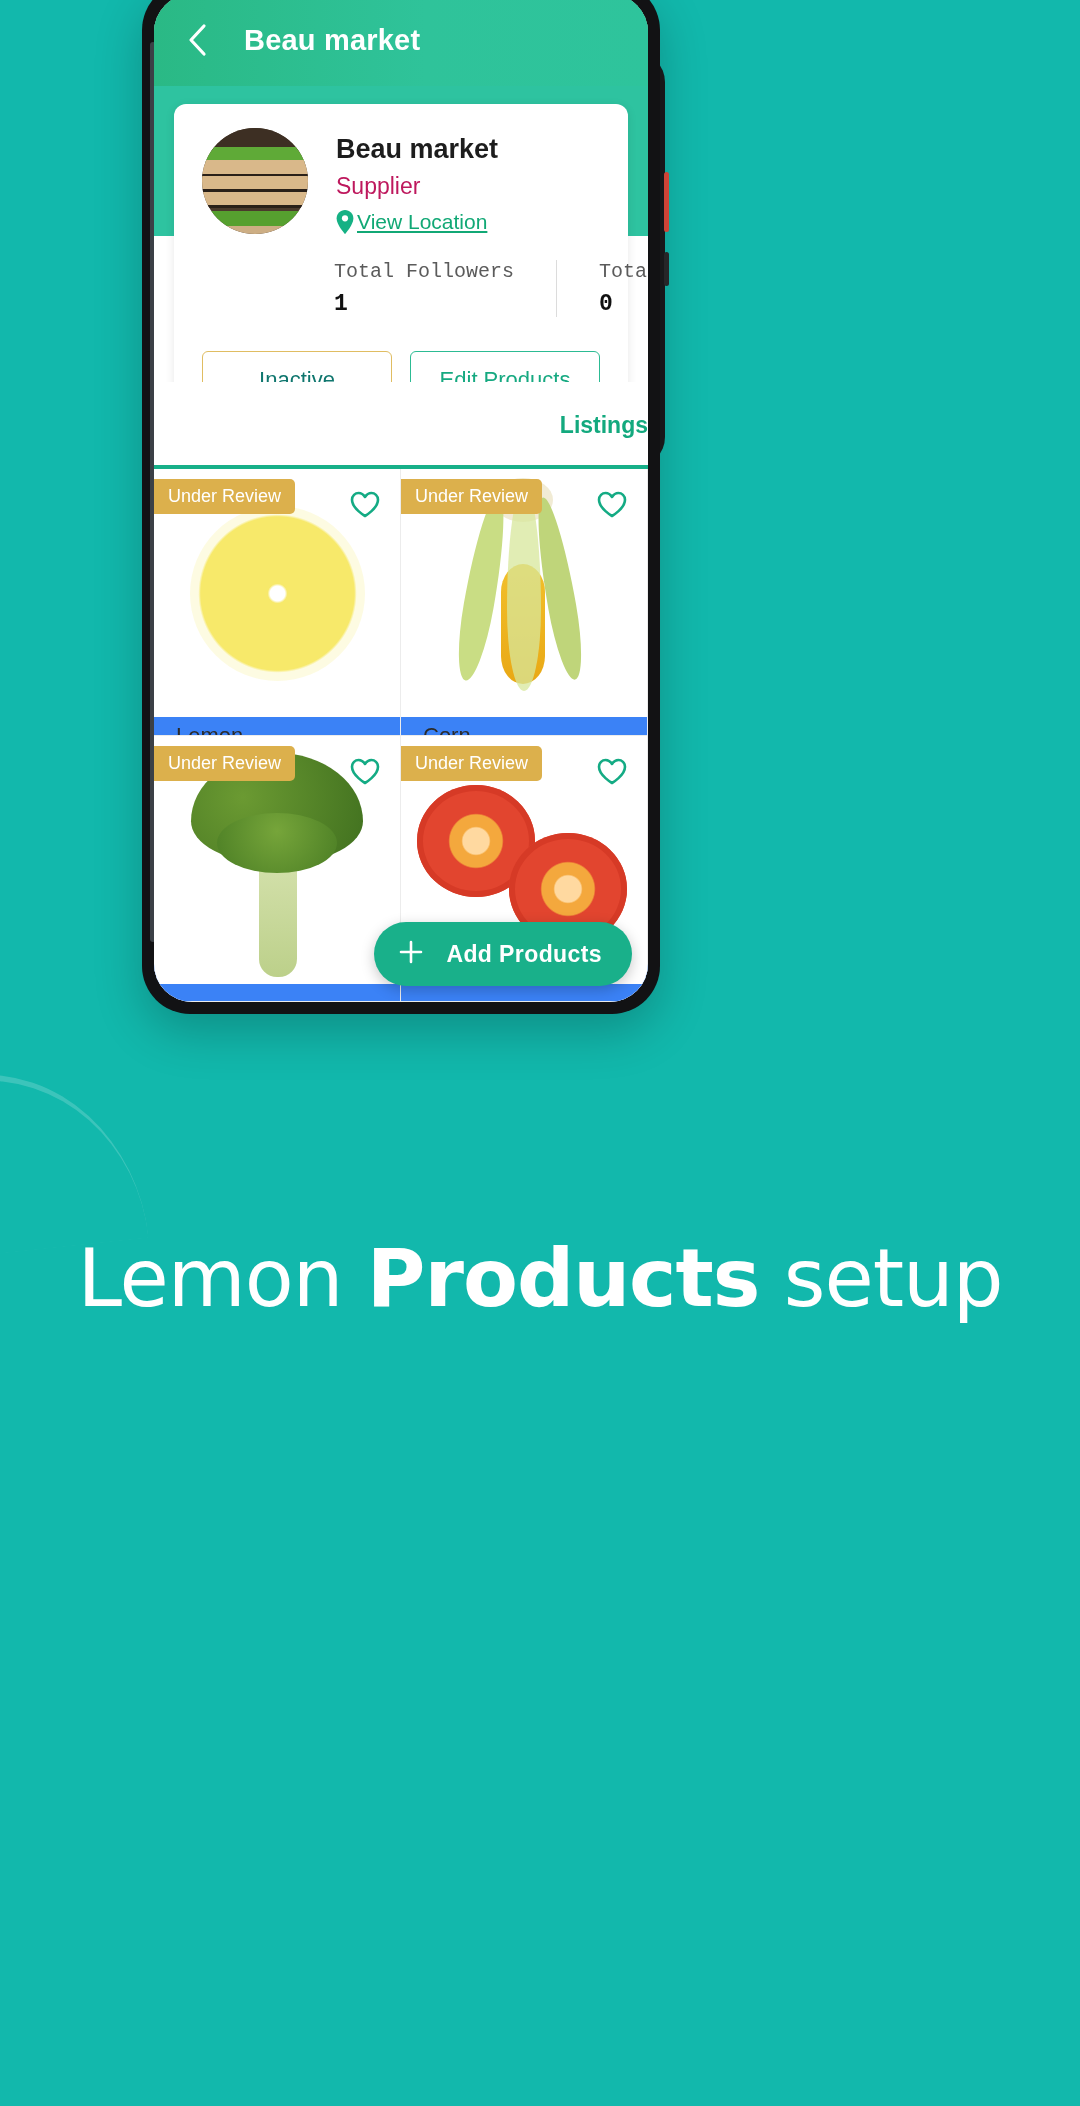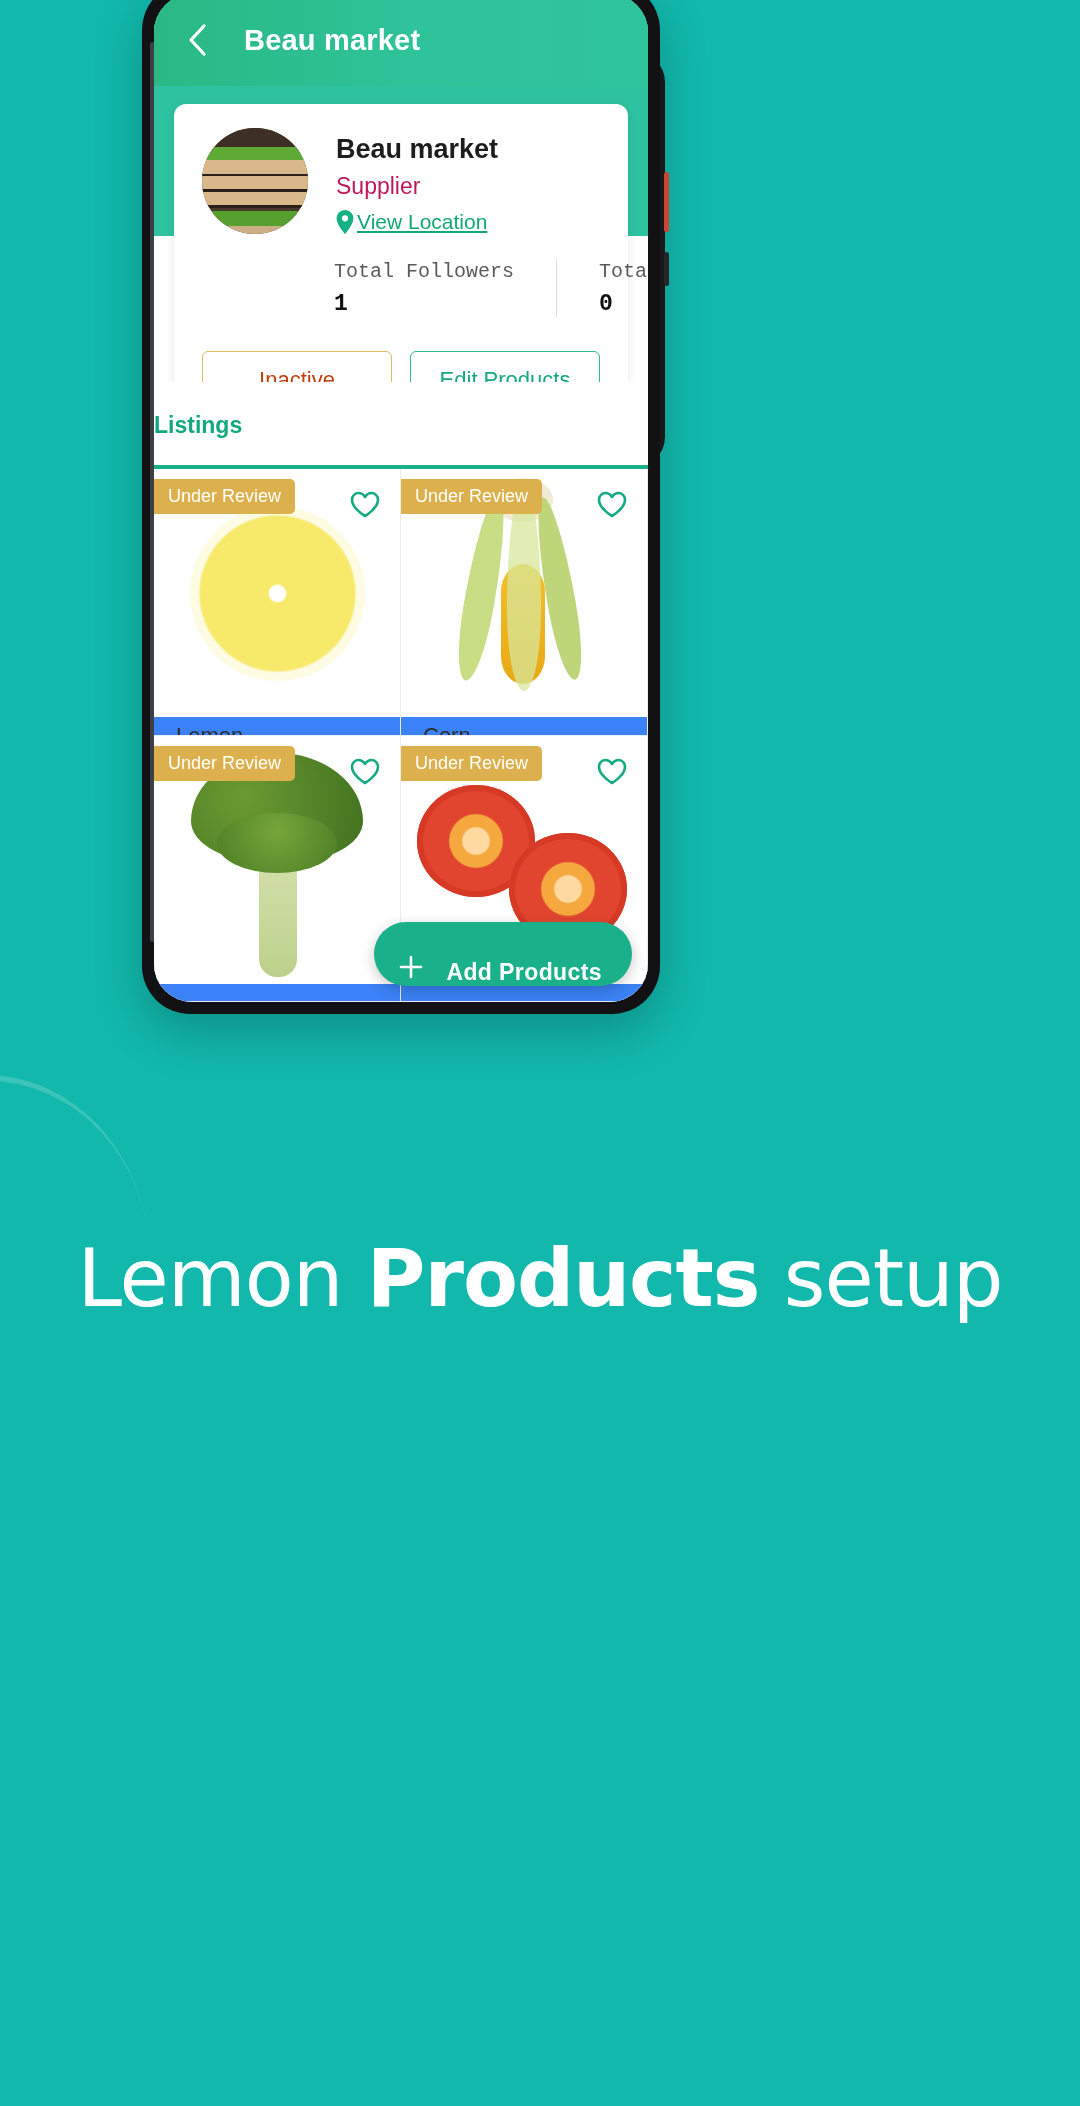--- a/index.html
+++ b/index.html
@@ -131,30 +131,30 @@
   .stat + .stat { border-left: 1px solid #dcdcdc; padding-left: 42px; padding-right: 0; }
   .stat-label { font-size: 20px; color: #5b5b5b; }
   .stat-value { font-size: 23px; font-weight: 700; color: #111; margin-top: 8px; }
 
   .action-row { display: flex; gap: 18px; margin-top: 34px; }
   .btn {
     flex: 1; height: 58px; border-radius: 6px; background: #fff;
     display: flex; align-items: center; justify-content: center;
     font-size: 22px; cursor: pointer;
   }
-  .btn-inactive { border: 1.6px solid #e0bd62; color: #c2410c; }
+  .btn-inactive { border: 1.6px solid #e0bd62; color: #0f766e; }
   .btn-edit { border: 1.6px solid #2cbb93; color: #16a981; }
 
   
   .tabs {
     position: absolute; left: 0; right: 0; top: 388px;
     display: flex; background: #ffffff;
   }
   .tab {
-    flex: 1; text-align: left; padding: 30px 0 26px 0;
+    flex: 1; text-align: right; padding: 30px 0 26px 0;
     font-size: 23px; color: #6b6b6b; cursor: pointer;
     border-bottom: 4px solid #ececec;
   }
   .tab.active { color: #13a97e; font-weight: 700; border-bottom: 4px solid #17b089; }
 
   
   .grid {
     position: absolute; left: 0; right: 0; top: 475px; bottom: 0;
     display: grid; grid-template-columns: 1fr 1fr;
     background: #f3f3f3;
@@ -207,21 +207,21 @@
     background: radial-gradient(circle at 50% 50%, #ffd9a0 0 16%, #f4a83d 18% 32%, #e2452f 34% 100%);
     box-shadow: inset 0 0 0 6px #d63a26; }
   .tomato.t1 { left:0; top:0; width:118px; height:112px; }
   .tomato.t2 { left:92px; top:48px; width:118px; height:112px; }
 
   
   .fab {
     position: absolute; right: 16px; bottom: 16px; z-index: 6;
     height: 64px; padding: 0 30px 0 22px;
     background: #19b08a; border-radius: 34px;
-    display: flex; align-items: flex-end; gap: 20px;
+    display: flex; align-items: center; gap: 20px;
     box-shadow: 0 4px 14px rgba(0,0,0,0.22);
     cursor: pointer;
   }
   .fab-label { color: #fff; font-size: 23px; font-weight: 700; letter-spacing: .4px; }
 
   
   .caption {
     position: absolute; left: 0; right: 0; top: 1235px;
     text-align: center; color: #ffffff;
     font-size: 80px; line-height: 1.1;

